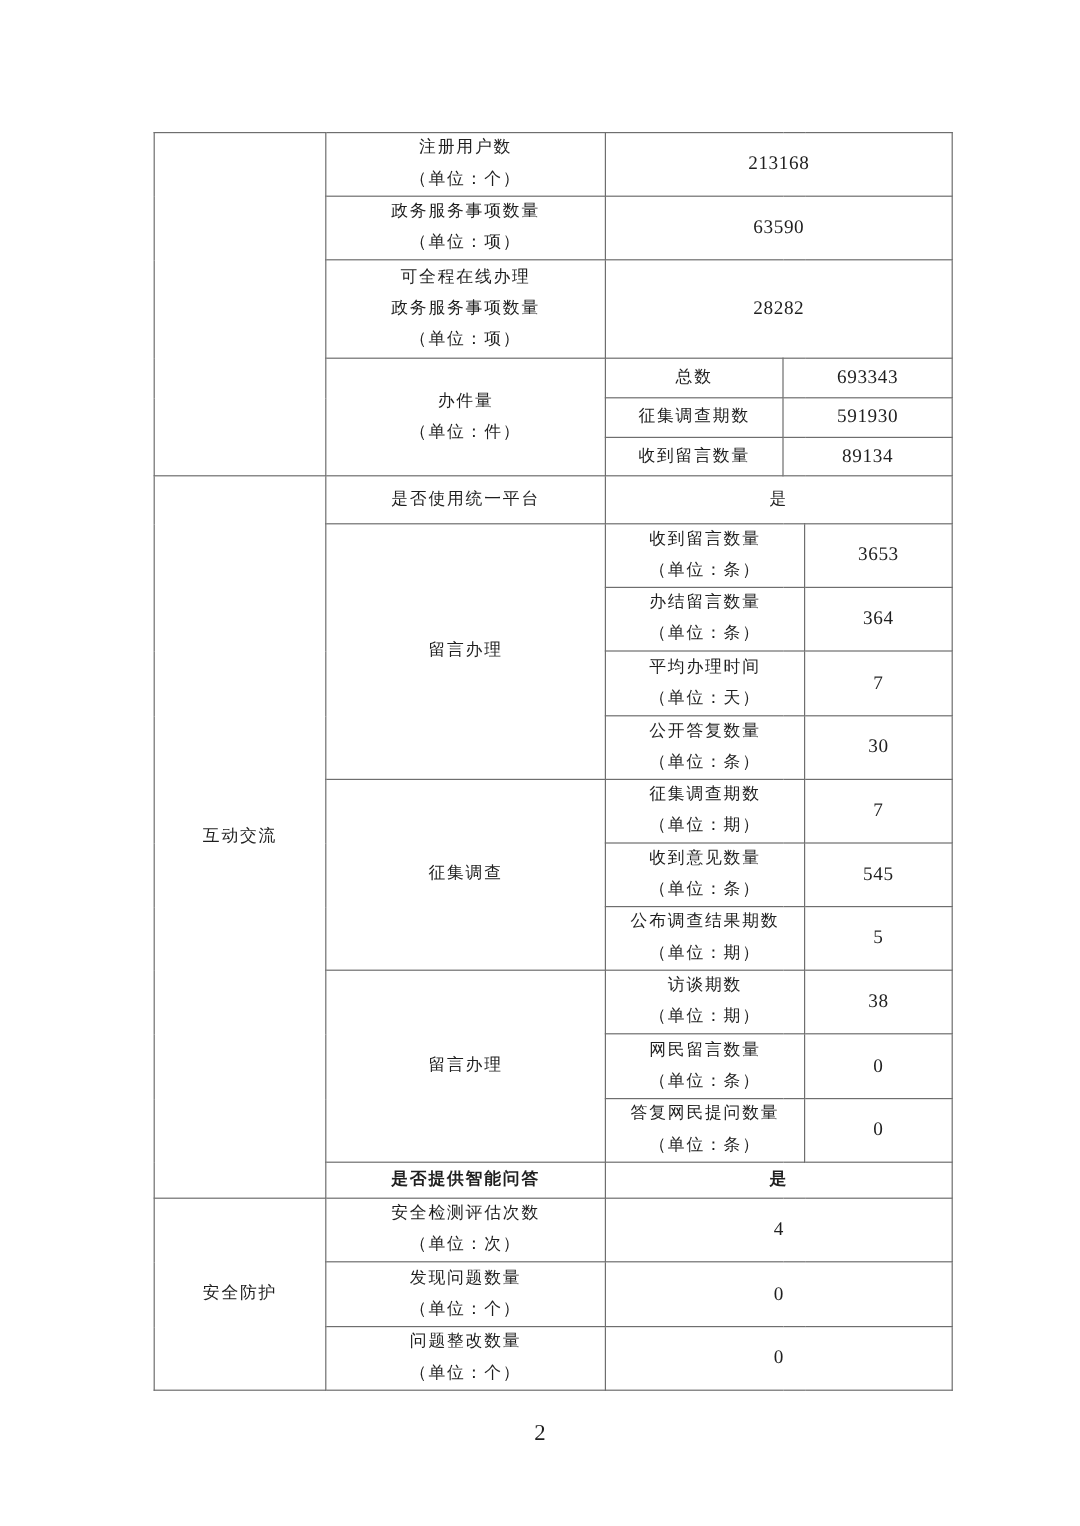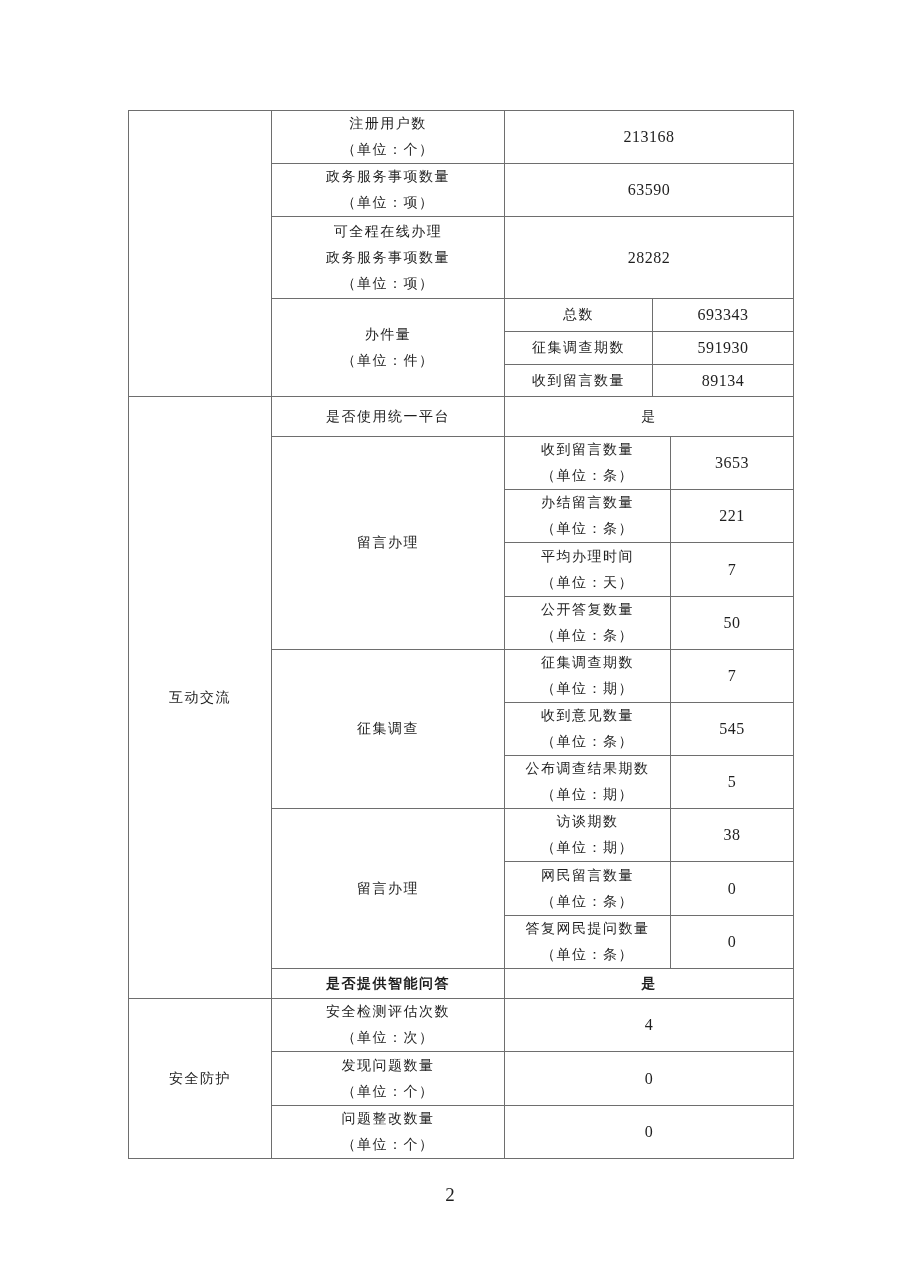--- a/index.html
+++ b/index.html
@@ -98,31 +98,31 @@
         </tr>
         <tr style="height: 52px;">
           <td rowspan="4" class="cell label">留言办理</td>
           <td colspan="2" class="cell sublabel">收到留言数量
 （单位：条）</td>
           <td class="cell value">3653</td>
         </tr>
         <tr style="height: 53px;">
           <td colspan="2" class="cell sublabel">办结留言数量
 （单位：条）</td>
-          <td class="cell value">221</td>
+          <td class="cell value">364</td>
         </tr>
         <tr style="height: 54px;">
           <td colspan="2" class="cell sublabel">平均办理时间
 （单位：天）</td>
           <td class="cell value">7</td>
         </tr>
         <tr style="height: 51px;">
           <td colspan="2" class="cell sublabel">公开答复数量
 （单位：条）</td>
-          <td class="cell value">50</td>
+          <td class="cell value">30</td>
         </tr>
         <tr style="height: 52px;">
           <td rowspan="3" class="cell label">征集调查</td>
           <td colspan="2" class="cell sublabel">征集调查期数
 （单位：期）</td>
           <td class="cell value">7</td>
         </tr>
         <tr style="height: 52px;">
           <td colspan="2" class="cell sublabel">收到意见数量
 （单位：条）</td>

